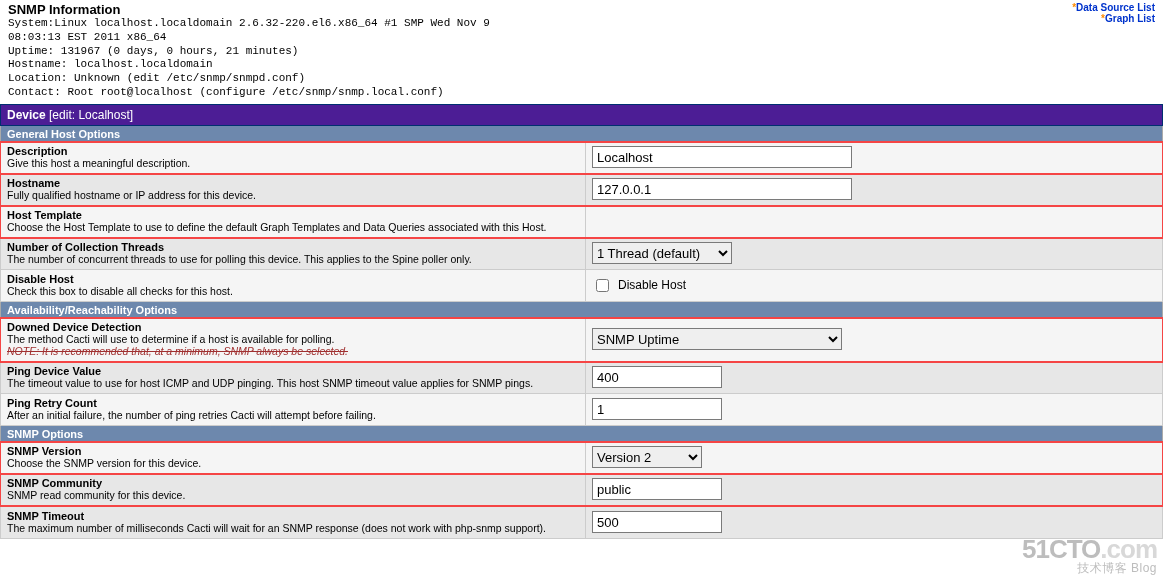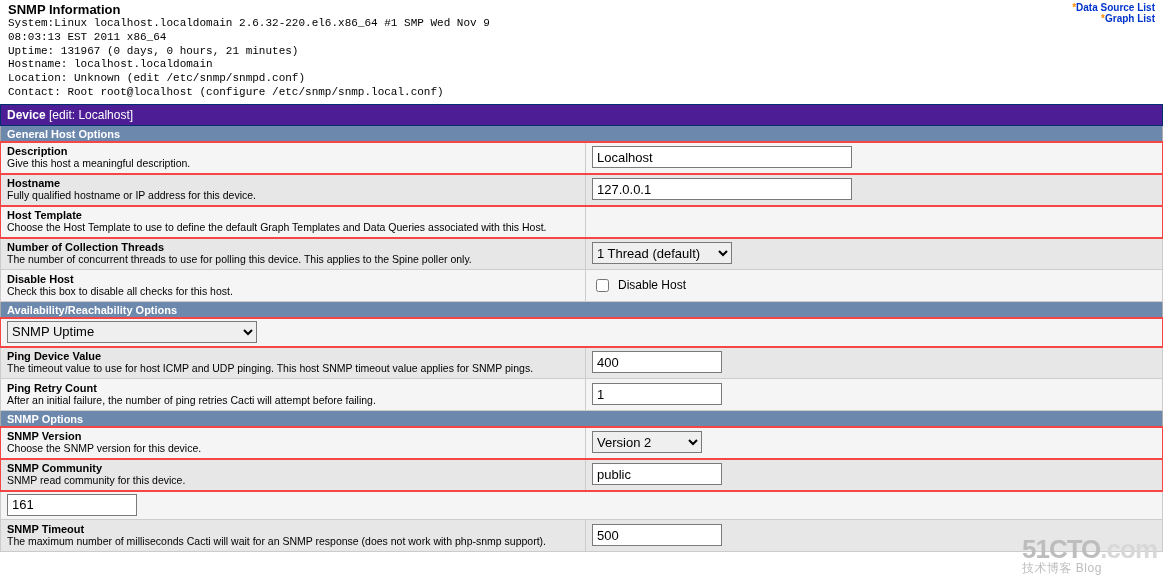--- a/index.html
+++ b/index.html
@@ -86,21 +86,21 @@
   .w-sel-wide { width: 250px; }
   .w-sel-med { width: 140px; }
   .w-med { width: 130px; }
   .w-sm  { width: 110px; }
   .redbox { outline: 2px solid #f54545; outline-offset: -1px; }
   .cb-label { margin-left: 6px; font-size: 12px; }
   .watermark {
     position: fixed;
     right: 6px;
     bottom: 4px;
-    text-align: left;
+    text-align: right;
     color: #bdbdbd;
     font-family: Arial, sans-serif;
     pointer-events: none;
     line-height: 1;
   }
   .watermark-big { font-size: 26px; font-weight: 900; letter-spacing: -1px; }
   .watermark-big .dot { color: #d8d8d8; }
   .watermark-sub { font-size: 12px; letter-spacing: 0.5px; }
   .top-grid { display:flex; }
   .top-grid .left { flex:1; }
@@ -174,20 +174,25 @@
     </div>
   <div class="ctrl">
       <input type="checkbox" style="">
       <span class="cb-label">Disable Host</span>
     </div>
 </div>
 
 <div class="bar-mid">Availability/Reachability Options</div>
 
 <div class="form-row row-a redbox">
+  <div class="lbl">
+    <span class="lbl-title">Downed Device Detection</span>
+    <span class="lbl-hint">The method Cacti will use to determine if a host is available for polling.</span>
+    <span class="note">NOTE: It is recommended that, at a minimum, SNMP always be selected.</span>
+  </div>
   <div class="ctrl">
       <select class="w-sel-wide"><option>SNMP Uptime</option></select>
     </div>
 </div>
 
 <div class="form-row row-b">
   <div class="lbl">
       <span class="lbl-title">Ping Device Value</span>
       <span class="lbl-hint">The timeout value to use for host ICMP and UDP pinging. This host SNMP timeout value applies for SNMP pings.</span>
     </div>
@@ -222,23 +227,20 @@
   <div class="lbl">
       <span class="lbl-title">SNMP Community</span>
       <span class="lbl-hint">SNMP read community for this device.</span>
     </div>
   <div class="ctrl">
       <input type="text" class="w-med" value="public" style="">
     </div>
 </div>
 
 <div class="form-row row-a">
-  <div class="ctrl">
-      <input type="text" class="w-med" value="161" style="">
-    </div>
 </div>
 
 <div class="form-row row-b">
   <div class="lbl">
       <span class="lbl-title">SNMP Timeout</span>
       <span class="lbl-hint">The maximum number of milliseconds Cacti will wait for an SNMP response (does not work with php-snmp support).</span>
     </div>
   <div class="ctrl">
       <input type="text" class="w-med" value="500" style="">
     </div>

